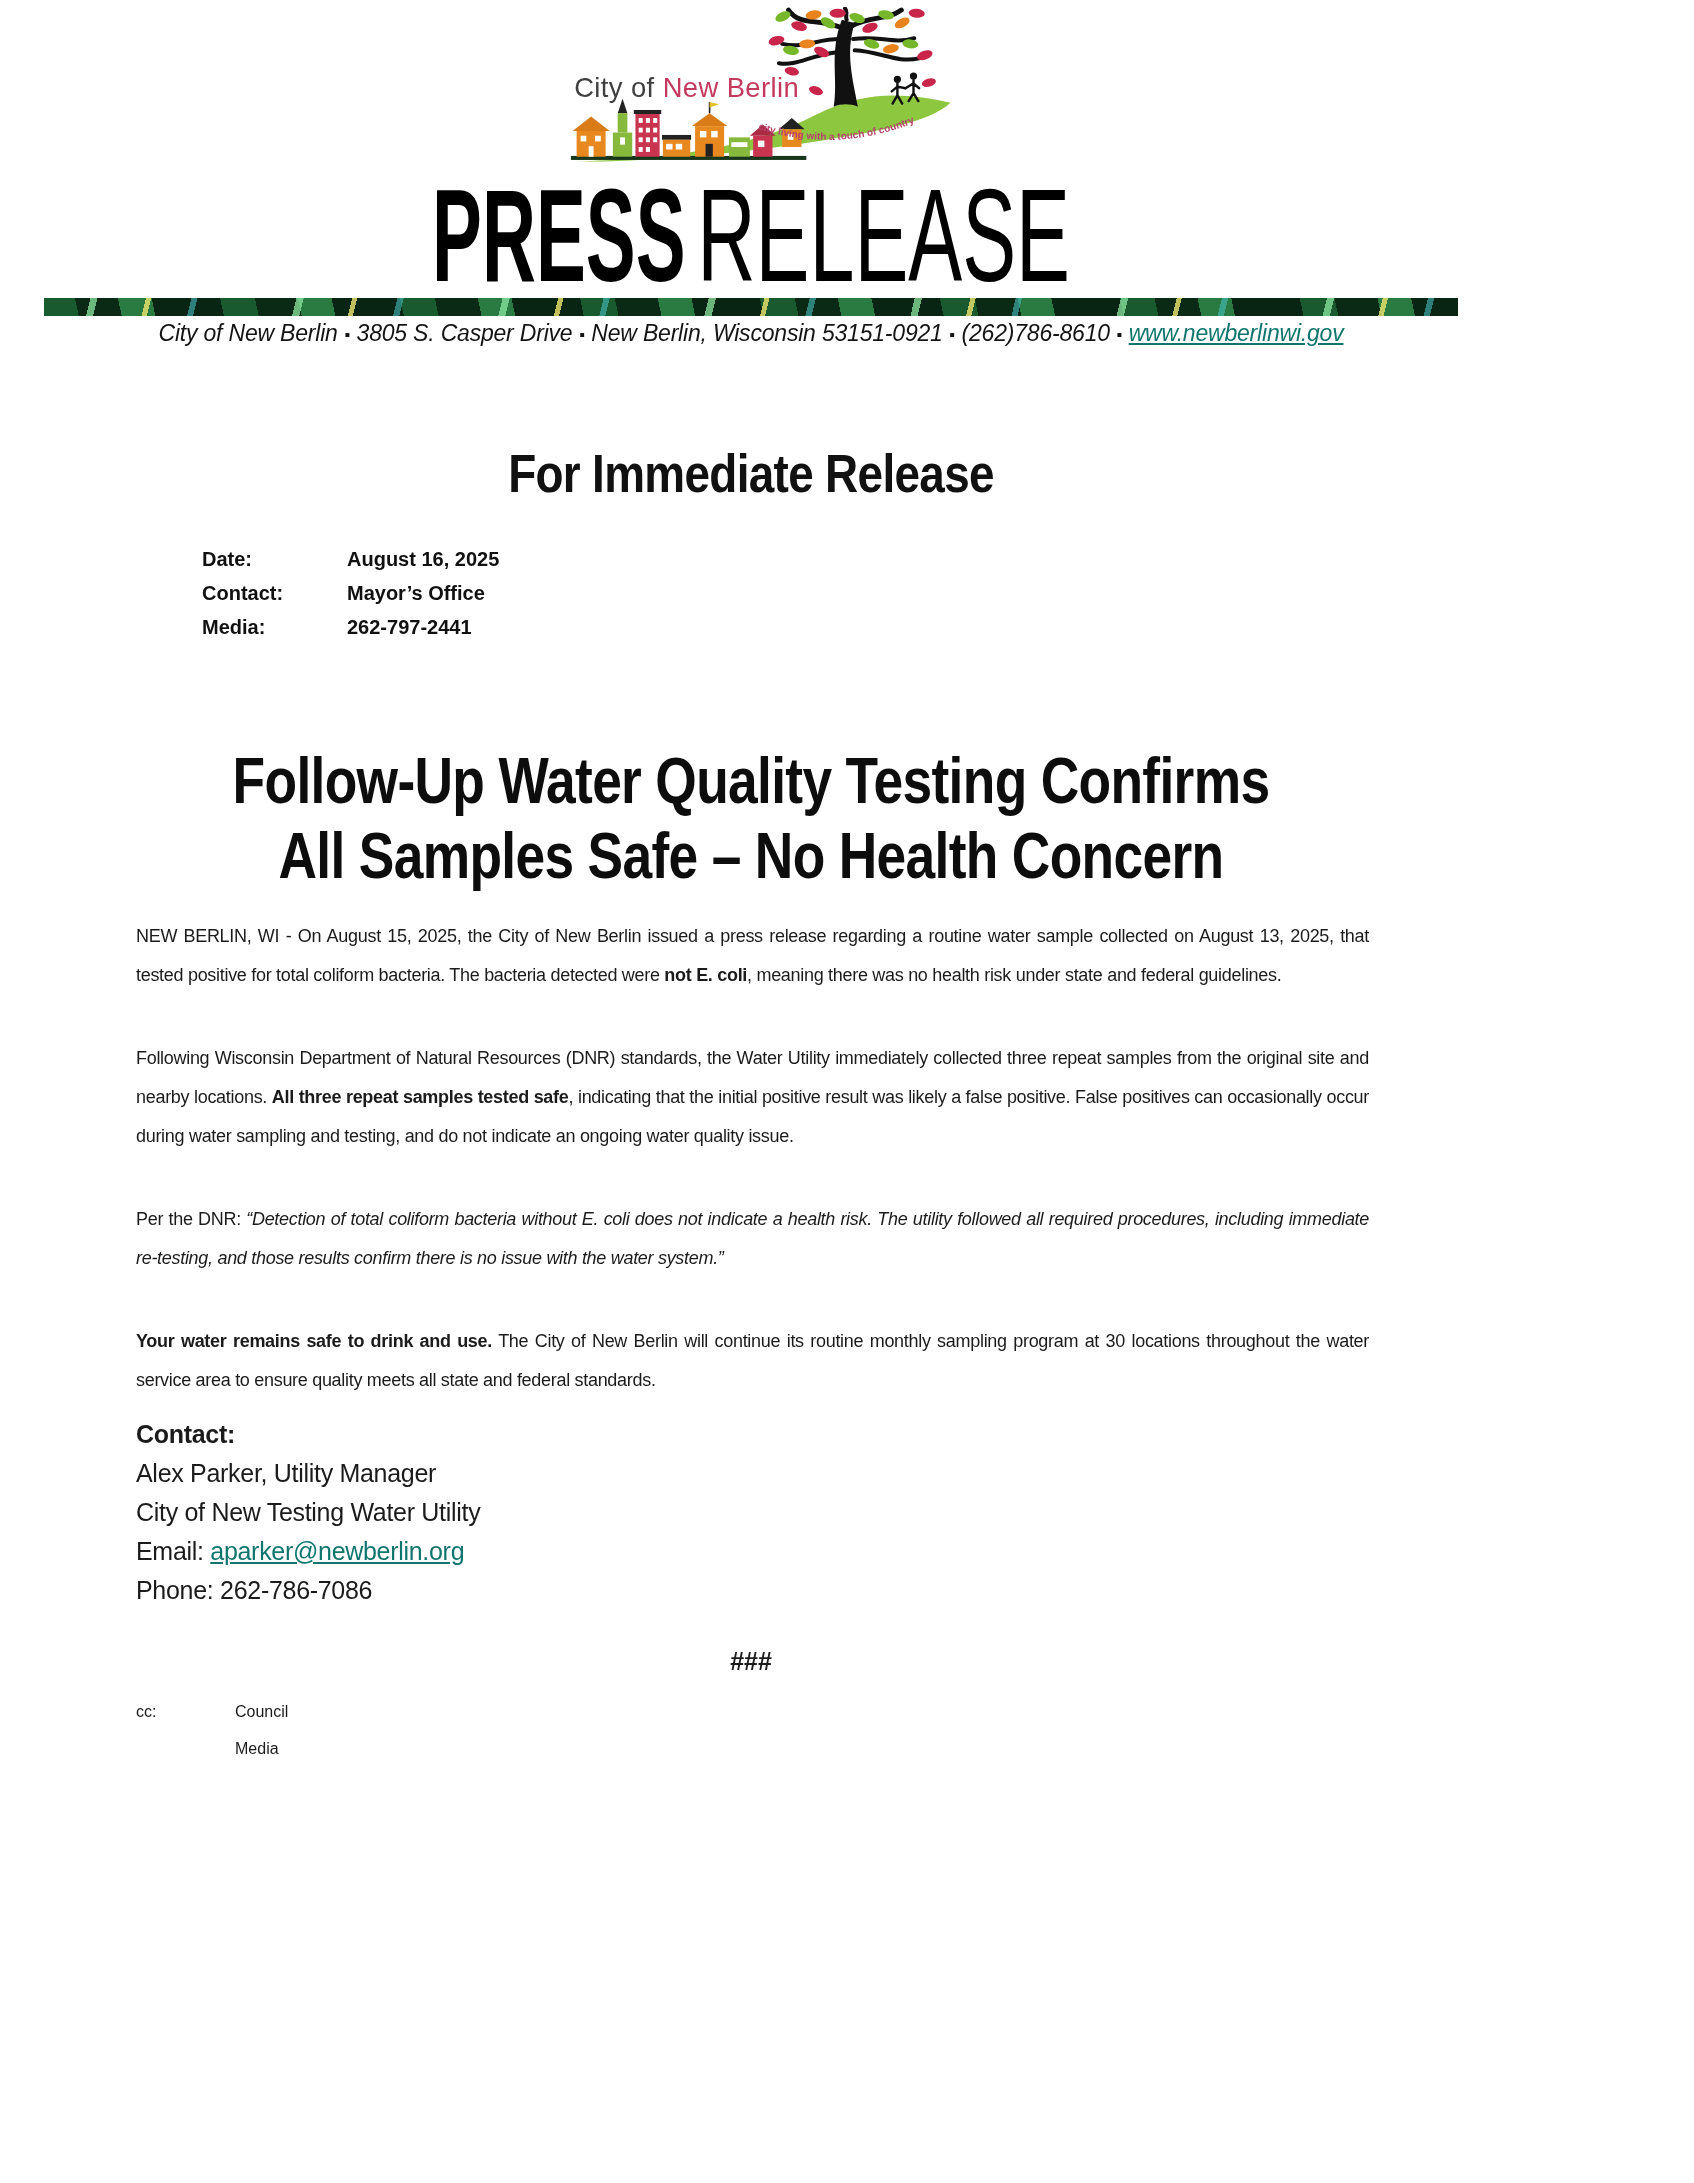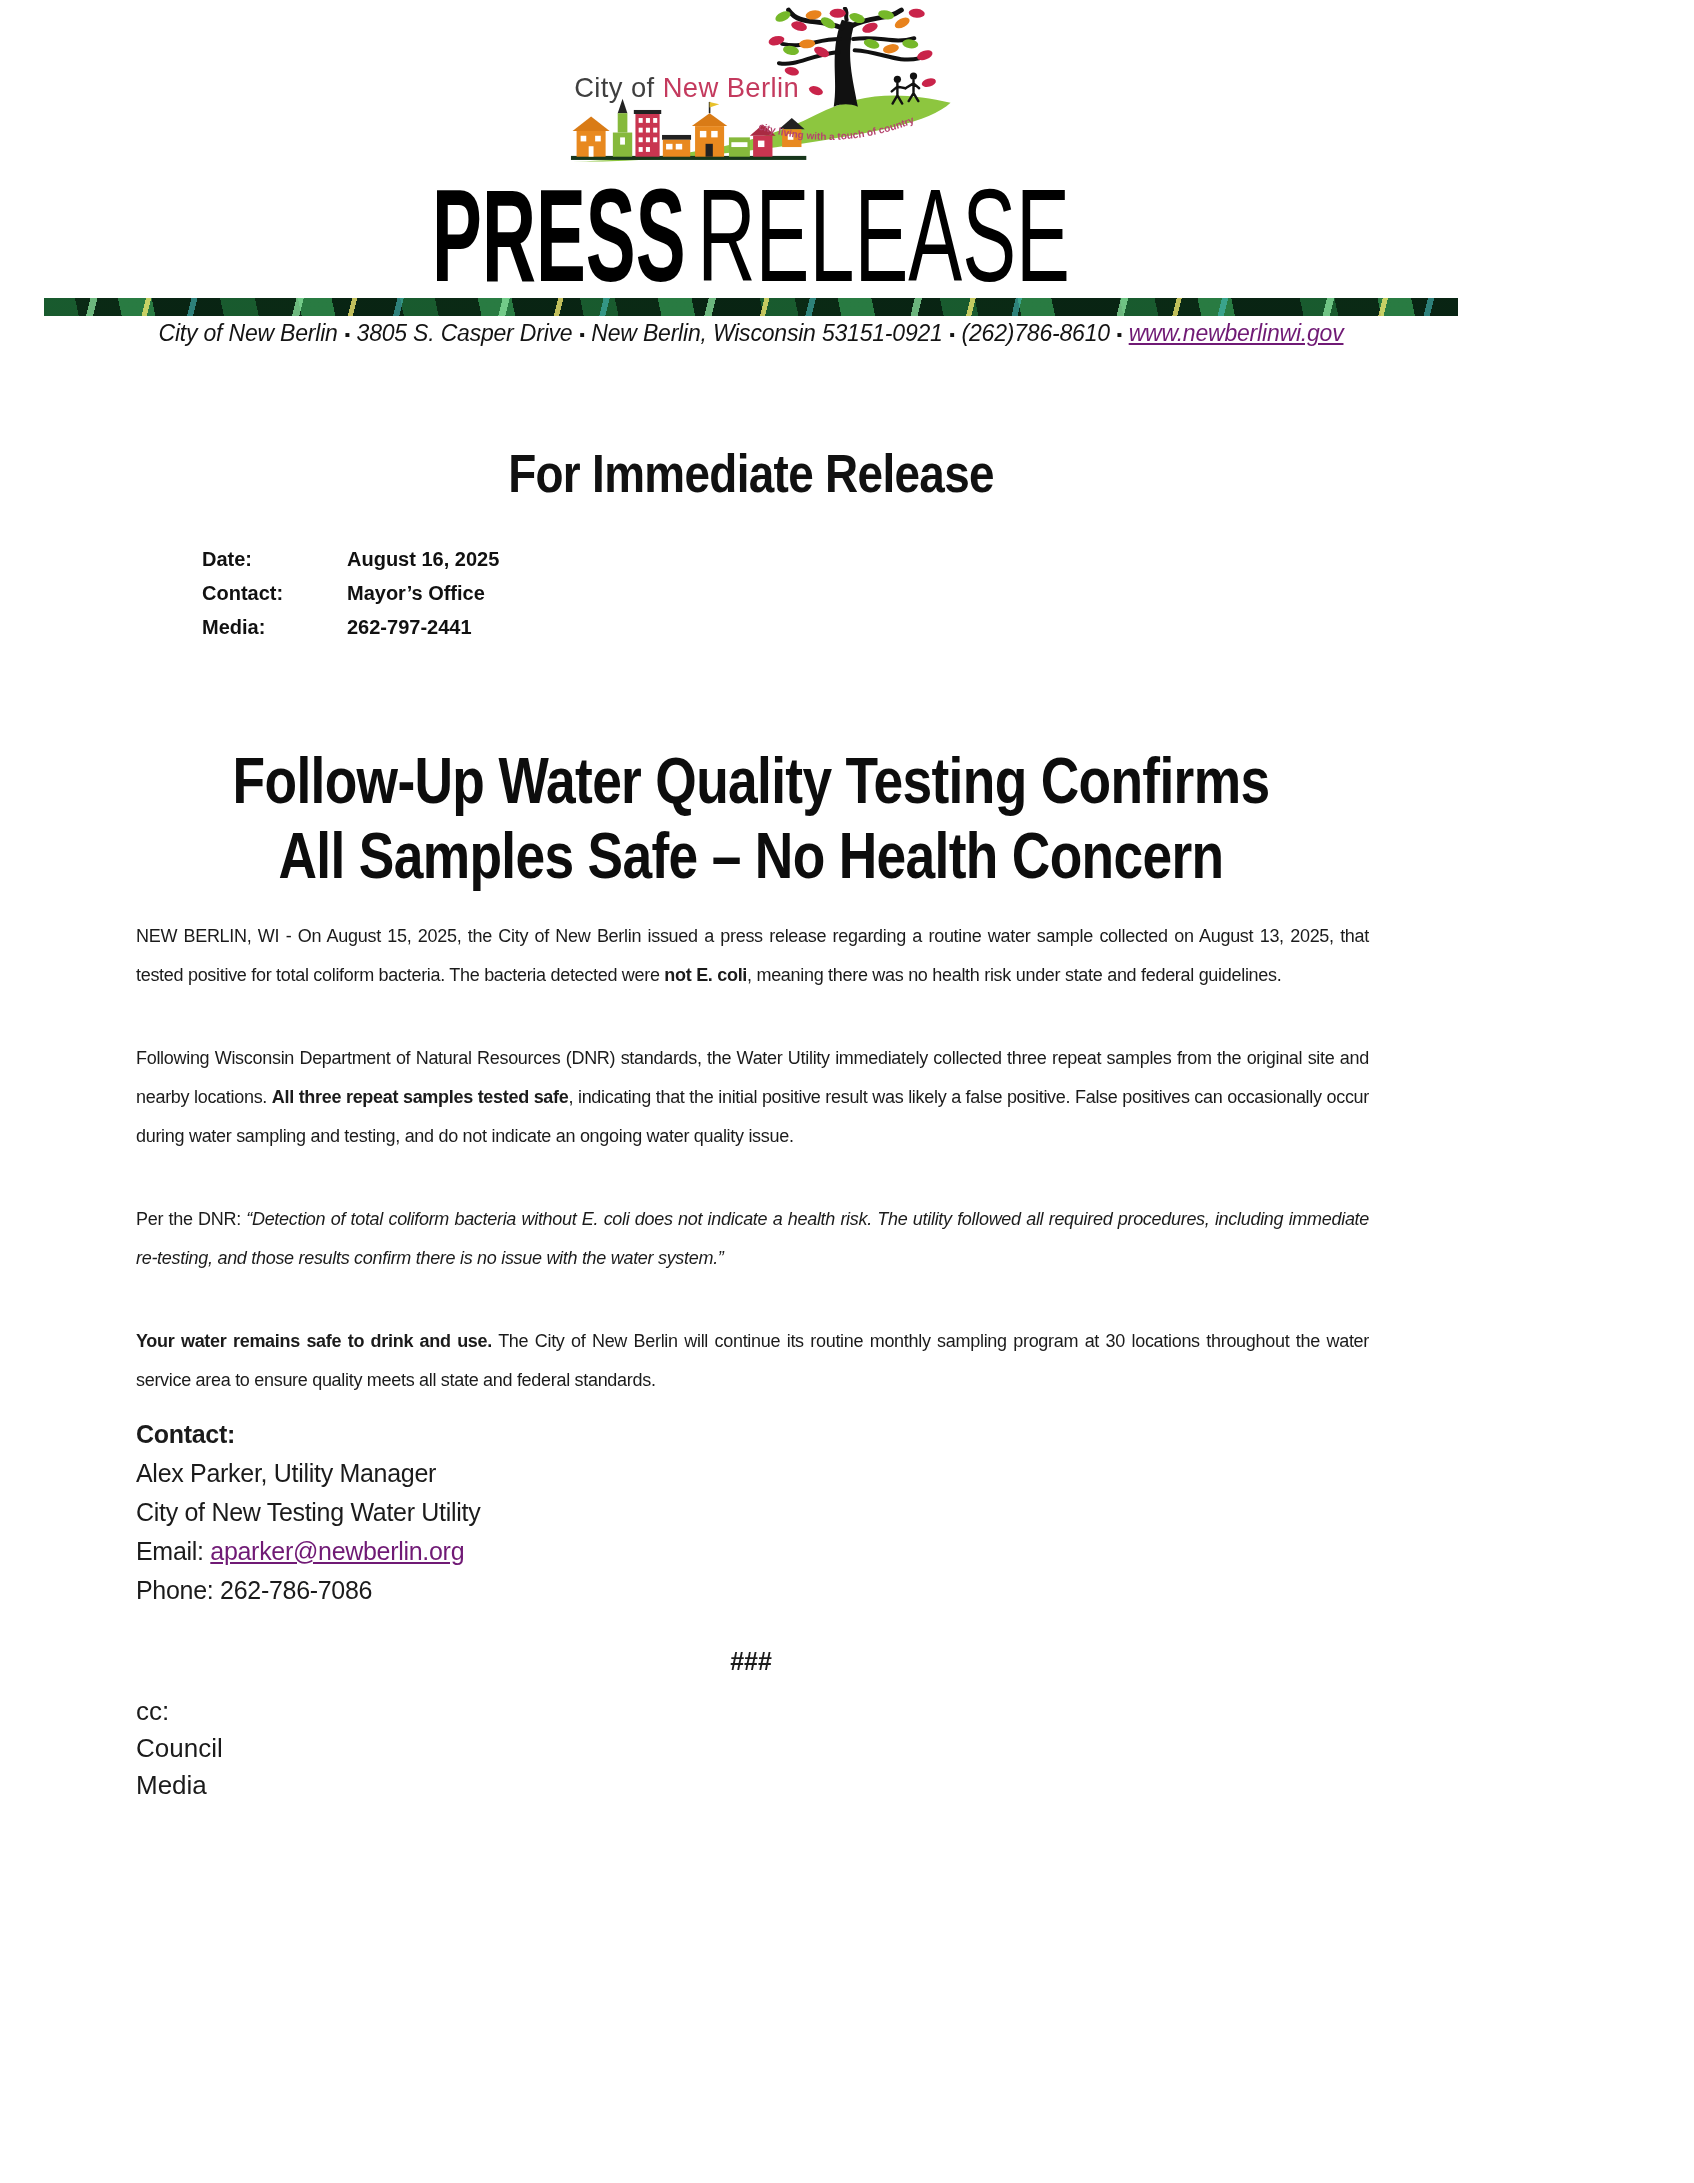--- a/index.html
+++ b/index.html
@@ -24,21 +24,21 @@
       repeating-linear-gradient(78deg,
         rgba(26,94,48,.9) 0 34px, rgba(10,40,20,.9) 34px 76px,
         rgba(44,130,70,.9) 76px 109px, rgba(8,34,18,.9) 109px 176px);
   }
   
   .address{
     margin-top:4.2px;text-align:center;font-style:italic;font-size:23px;
     letter-spacing:-0.2px;color:#141414;
   }
   .address .sep{font-style:normal;font-size:16px;vertical-align:1.7px;padding:0 6.7px;}
-  a.weblink{color:#701a75;text-decoration:underline;}
+  a.weblink{color:#0f766e;text-decoration:underline;}
   
   .release-line{
     margin-top:97px;text-align:center;font-weight:bold;font-size:54px;
     line-height:59px;transform:scaleX(.85);transform-origin:center;
     white-space:nowrap;letter-spacing:-0.8px;color:#111;
   }
   
   .meta{margin:39px 0 0 202px;font-size:20px;font-weight:bold;color:#111;}
   .meta-row{display:flex;line-height:34px;}
   .meta-label{width:145px;}
@@ -53,21 +53,21 @@
   .body-section p{
     margin:0;font-size:18px;line-height:39px;letter-spacing:-0.3px;
     text-align:justify;color:#1b1b1b;
   }
   .body-section p + p{margin-top:44px;}
   
   .contact-block{margin:15px 133px 0 136px;font-size:25px;line-height:39px;letter-spacing:-0.3px;}
   .contact-heading{font-weight:bold;}
   
   .end-mark{margin-top:37px;text-align:center;font-weight:bold;font-size:25px;}
-  .cc{display:flex;margin:17px 0 0 136px;font-size:26px;line-height:37px;flex-direction:column;}
+  .cc{display:flex;margin:17px 0 0 136px;font-size:16px;line-height:37px;}
   .cc-label{width:99px;}
 </style>
 </head>
 <body>
 
 <div class="page">
 
   <svg class="logo" viewBox="0 0 500 195">
 
     <path fill="#8dc63f" d="M28,190 C150,187 252,172 330,132 C388,102 440,104 497,117 C470,142 404,153 330,165 C240,179 120,191 28,190 Z"></path>

